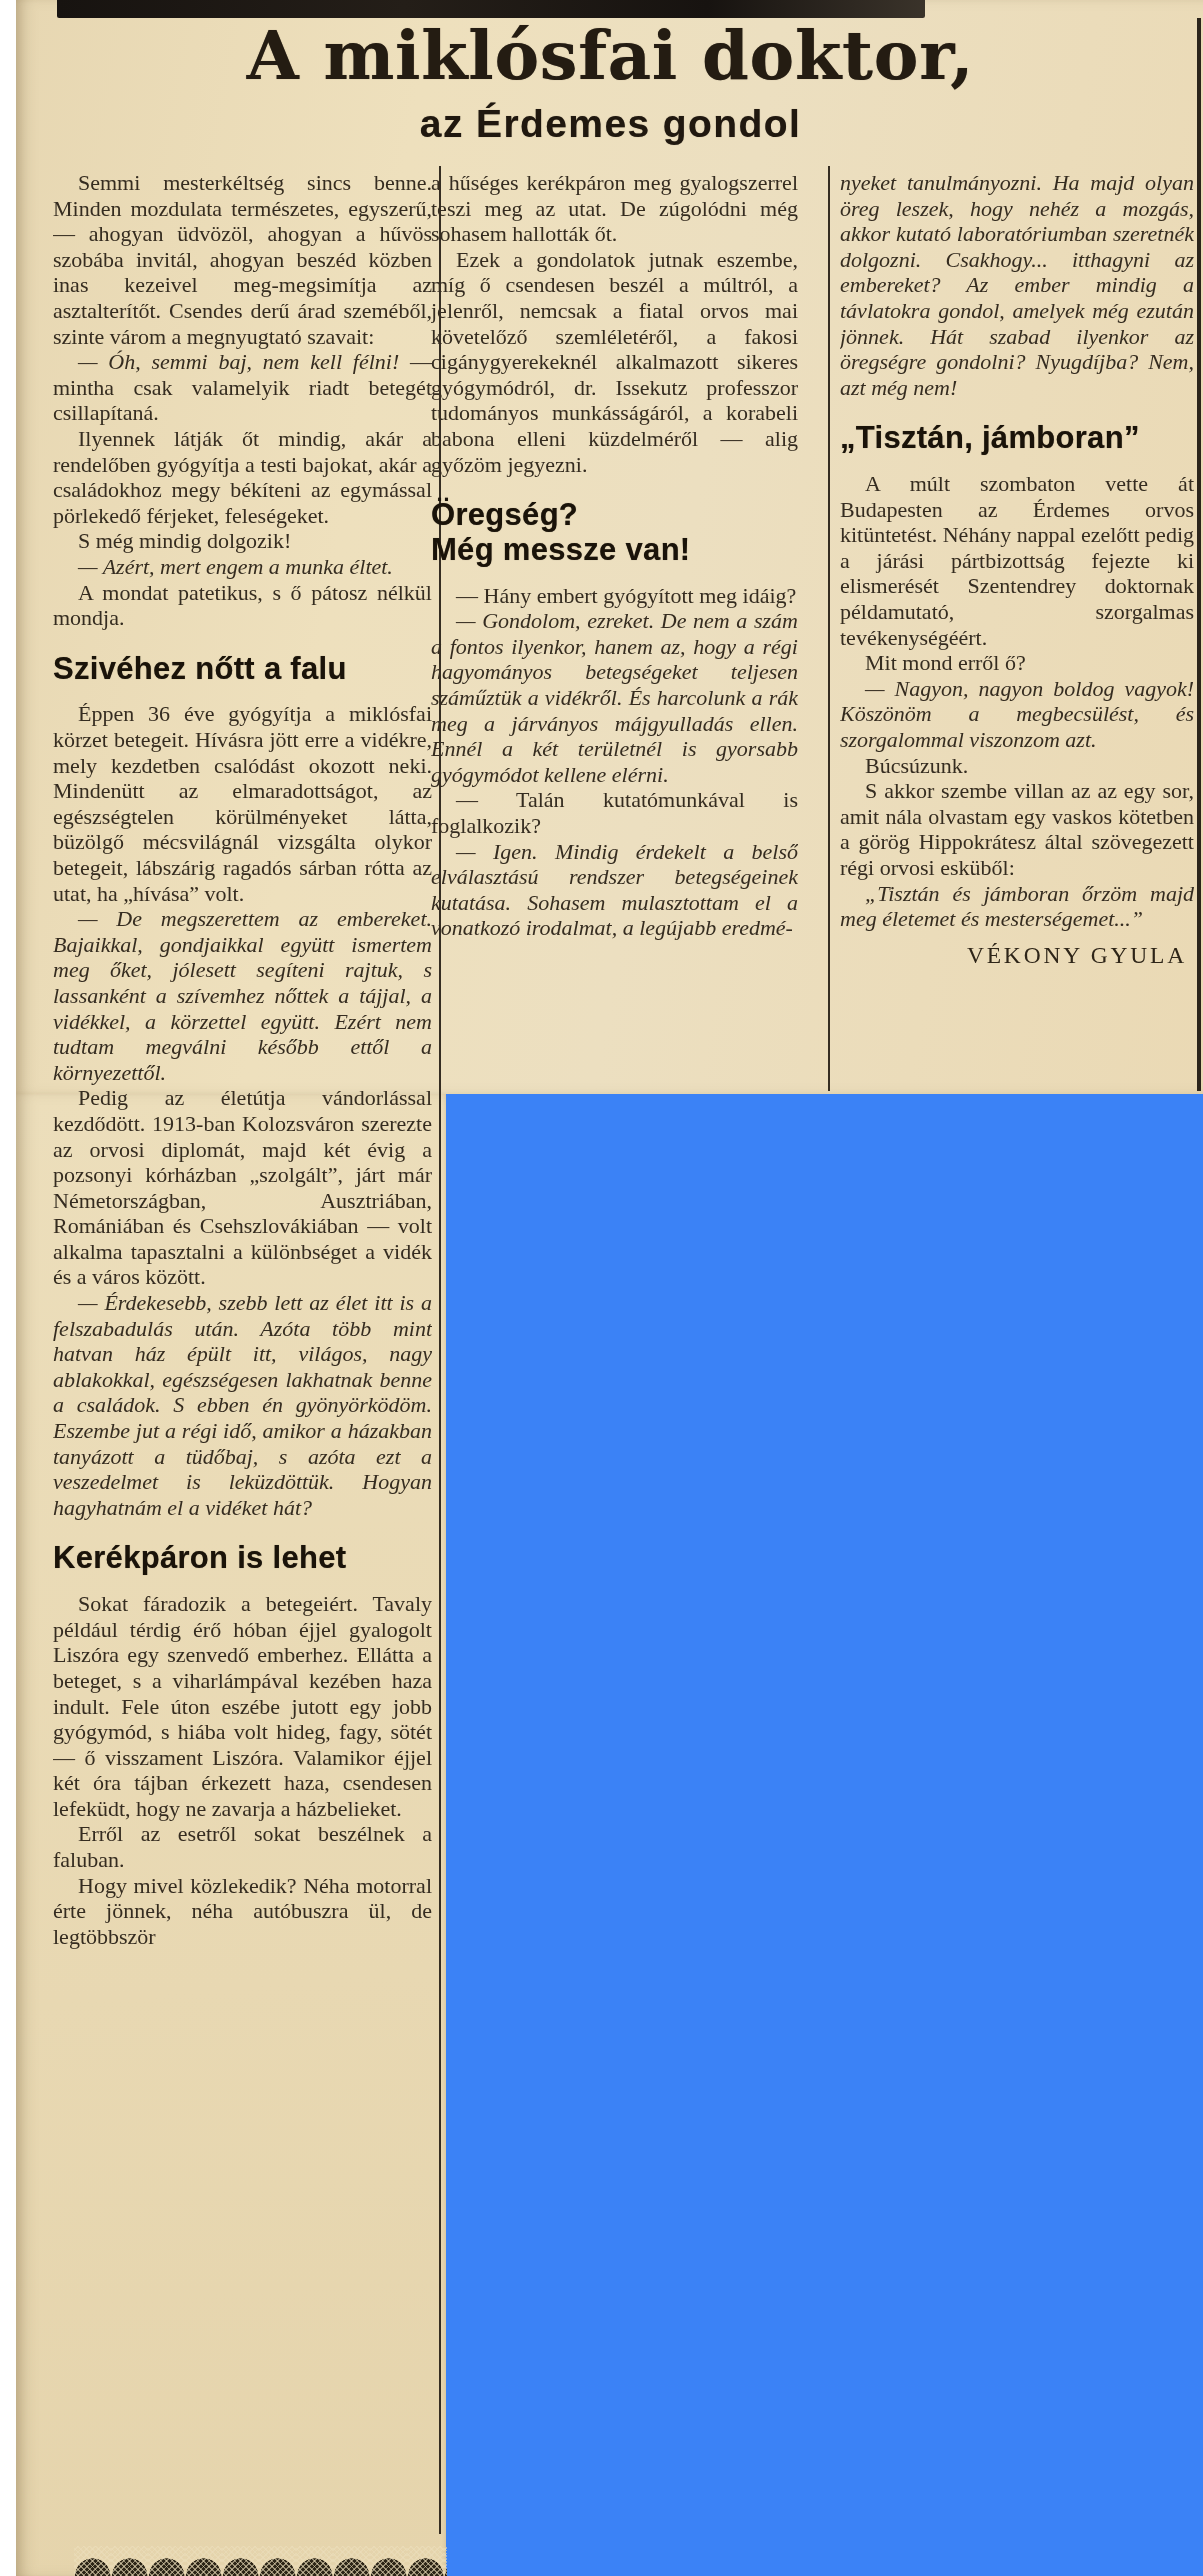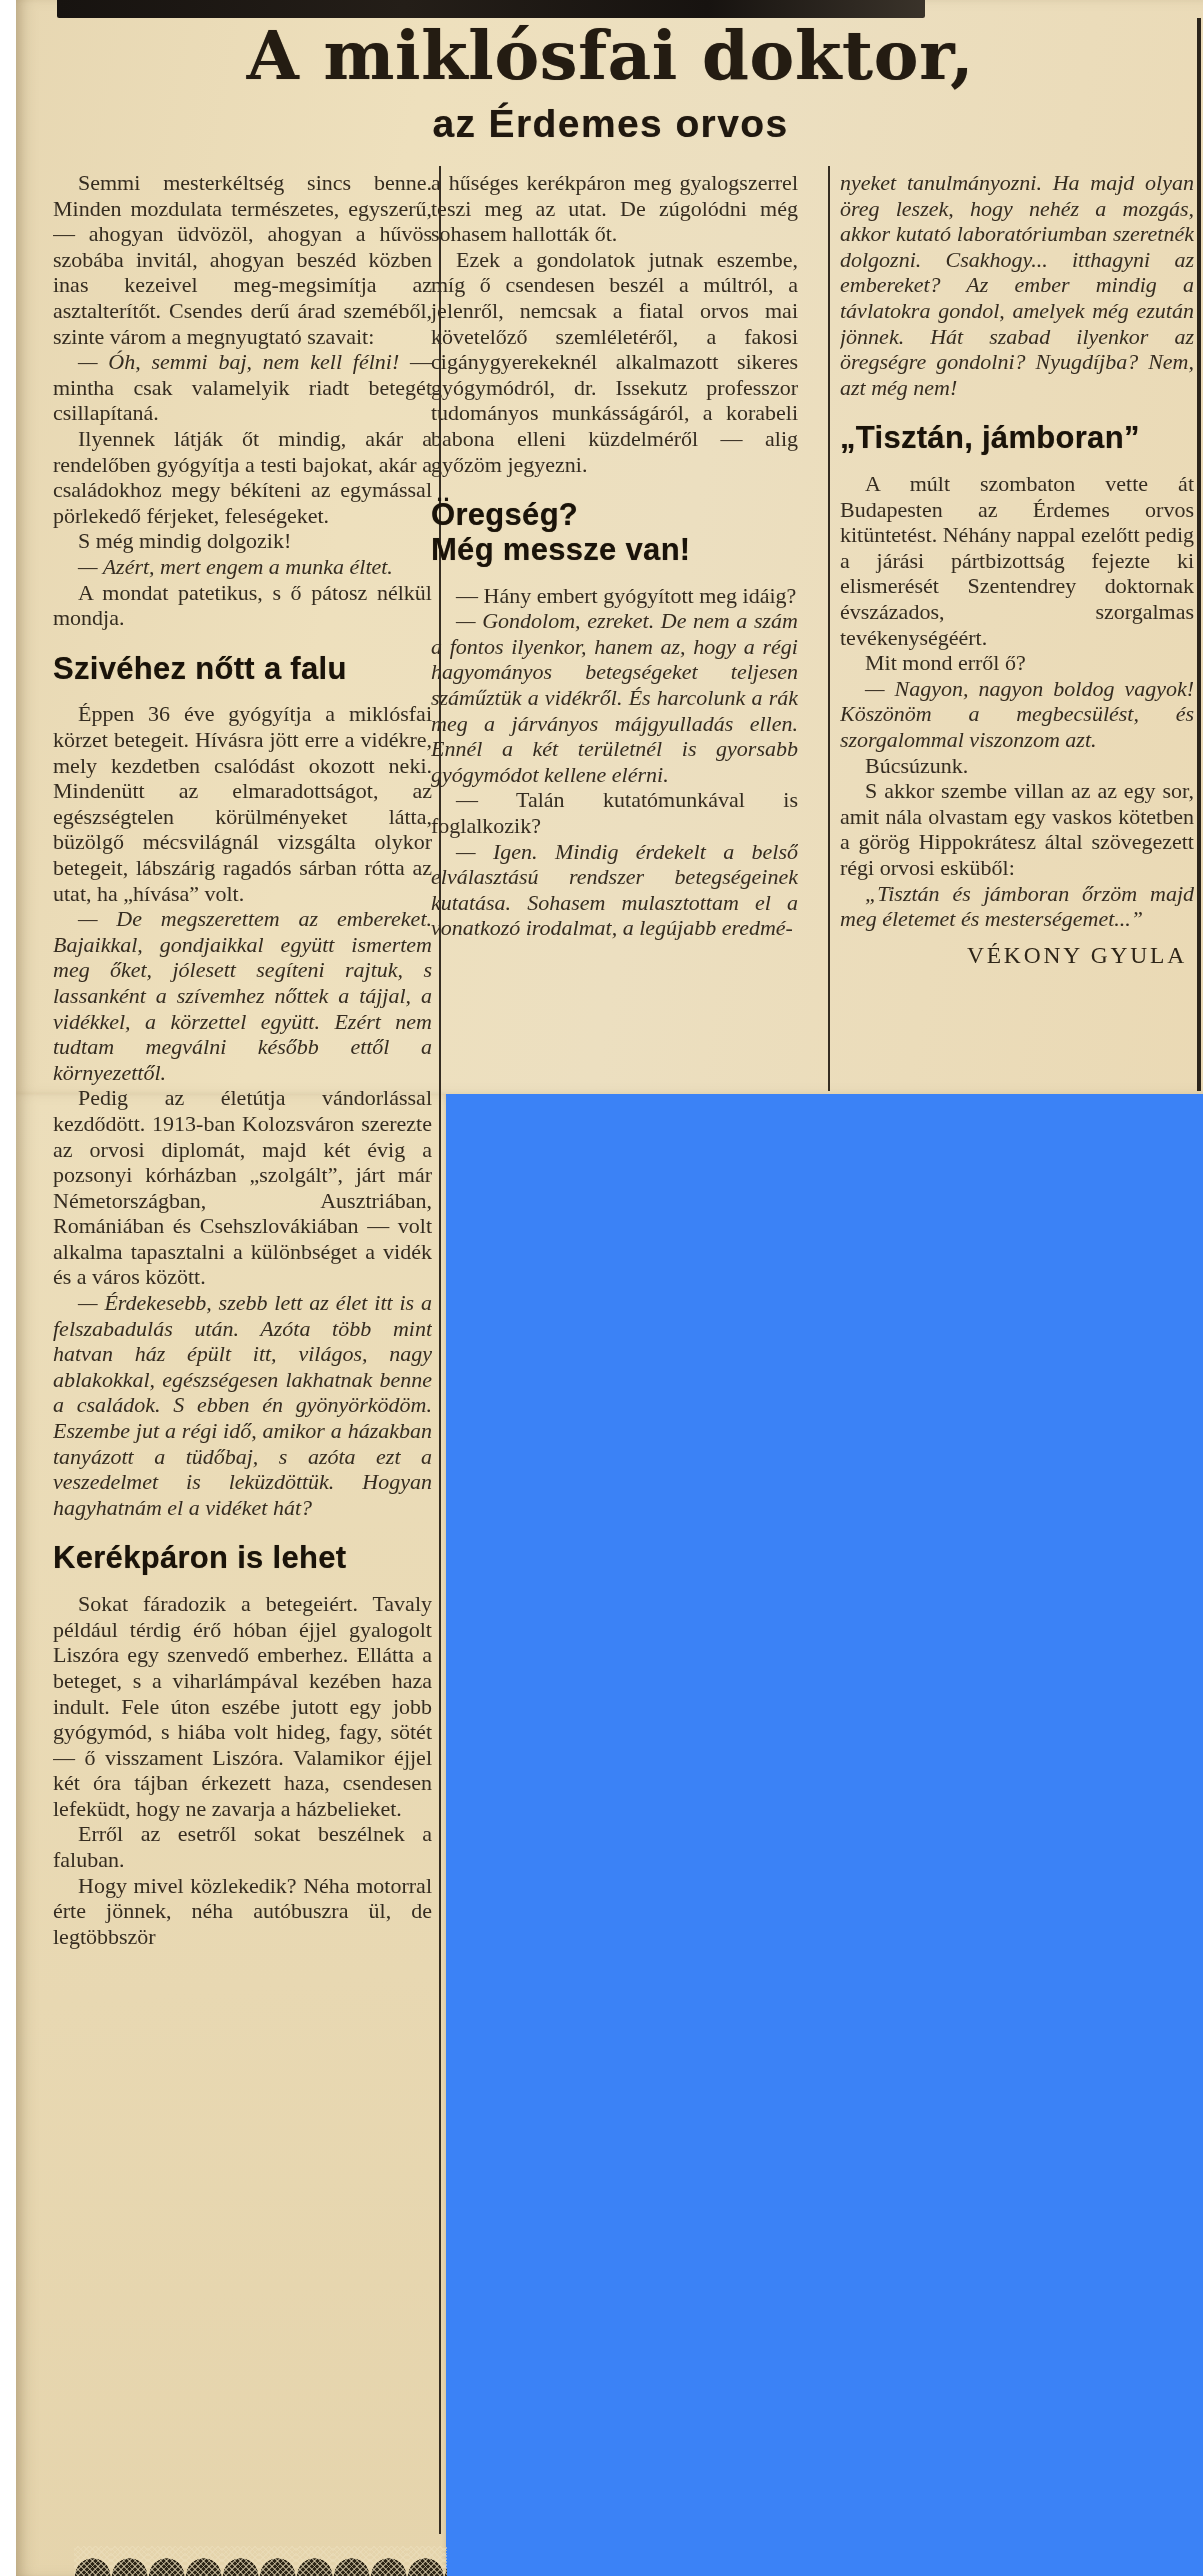--- a/index.html
+++ b/index.html
@@ -48,21 +48,21 @@
 </style>
 </head>
 <body>
 
 <div class="page">
   <div class="paper paper-top"></div>
   <div class="paper paper-strip"></div>
   <div class="topbar"></div>
 
   <div class="headline">A miklósfai doktor,</div>
-  <div class="subhead">az Érdemes orvos</div>
+  <div class="subhead">az Érdemes gondol</div>
 
   <div class="vrule rule-a"></div>
   <div class="vrule rule-b"></div>
   <div class="vrule rule-c"></div>
 
   <div class="col col1">
       <p class="para"><span>Semmi mesterkéltség sincs benne. Minden mozdulata természetes, egyszerű, — ahogyan üdvözöl, ahogyan a hűvös szobába invitál, ahogyan beszéd közben inas kezeivel meg-megsimítja az asztalterítőt. Csendes derű árad szeméből, szinte várom a megnyugtató szavait:</span></p>
       <p class="para"><span class="it">— Óh, semmi baj, nem kell félni!</span><span> — mintha csak valamelyik riadt betegét csillapítaná.</span></p>
       <p class="para"><span>Ilyennek látják őt mindig, akár a rendelőben gyógyítja a testi bajokat, akár a családokhoz megy békíteni az egymással pörlekedő férjeket, feleségeket.</span></p>
       <p class="para"><span>S még mindig dolgozik!</span></p>
@@ -84,21 +84,21 @@
       <div class="heading">Öregség?
 Még messze van!</div>
       <p class="para"><span>— Hány embert gyógyított meg idáig?</span></p>
       <p class="para"><span class="it">— Gondolom, ezreket. De nem a szám a fontos ilyenkor, hanem az, hogy a régi hagyományos betegségeket teljesen száműztük a vidékről. És harcolunk a rák meg a járványos májgyulladás ellen. Ennél a két területnél is gyorsabb gyógymódot kellene elérni.</span></p>
       <p class="para"><span>— Talán kutatómunkával is foglalkozik?</span></p>
       <p class="para"><span class="it">— Igen. Mindig érdekelt a belső elválasztású rendszer betegségeinek kutatása. Sohasem mulasztottam el a vonatkozó irodalmat, a legújabb eredmé-</span></p>
     </div>
   <div class="col col3">
       <p class="para no-indent"><span class="it">nyeket tanulmányozni. Ha majd olyan öreg leszek, hogy nehéz a mozgás, akkor kutató laboratóriumban szeretnék dolgozni. Csakhogy... itthagyni az embereket? Az ember mindig a távlatokra gondol, amelyek még ezután jönnek. Hát szabad ilyenkor az öregségre gondolni? Nyugdíjba? Nem, azt még nem!</span></p>
       <div class="heading">„Tisztán, jámboran”</div>
-      <p class="para"><span>A múlt szombaton vette át Budapesten az Érdemes orvos kitüntetést. Néhány nappal ezelőtt pedig a járási pártbizottság fejezte ki elismerését Szentendrey doktornak évszázados, szorgalmas tevékenységéért.</span></p>
+      <p class="para"><span>A múlt szombaton vette át Budapesten az Érdemes orvos kitüntetést. Néhány nappal ezelőtt pedig a járási pártbizottság fejezte ki elismerését Szentendrey doktornak példamutató, szorgalmas tevékenységéért.</span></p>
       <p class="para"><span>Mit mond erről ő?</span></p>
       <p class="para"><span class="it">— Nagyon, nagyon boldog vagyok! Köszönöm a megbecsülést, és szorgalommal viszonzom azt.</span></p>
       <p class="para"><span>Búcsúzunk.</span></p>
       <p class="para"><span>S akkor szembe villan az az egy sor, amit nála olvastam egy vaskos kötetben a görög Hippokrátesz által szövegezett régi orvosi esküből:</span></p>
       <p class="para"><span class="it">„Tisztán és jámboran őrzöm majd meg életemet és mesterségemet...”</span></p>
       <div class="byline">VÉKONY GYULA</div>
     </div>
 
   <div class="scallop"></div>
 </div>

